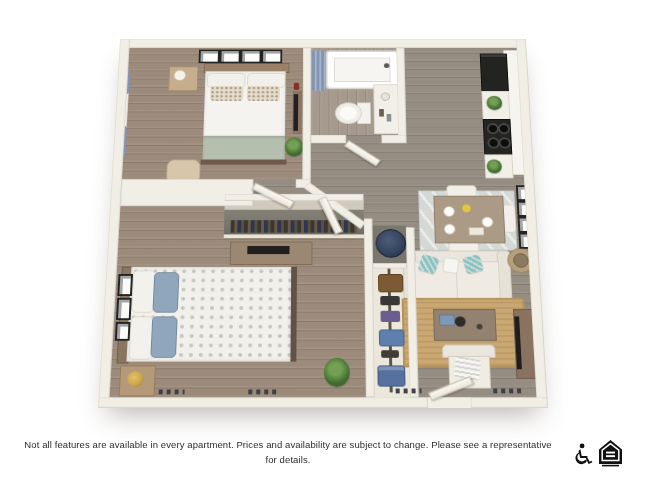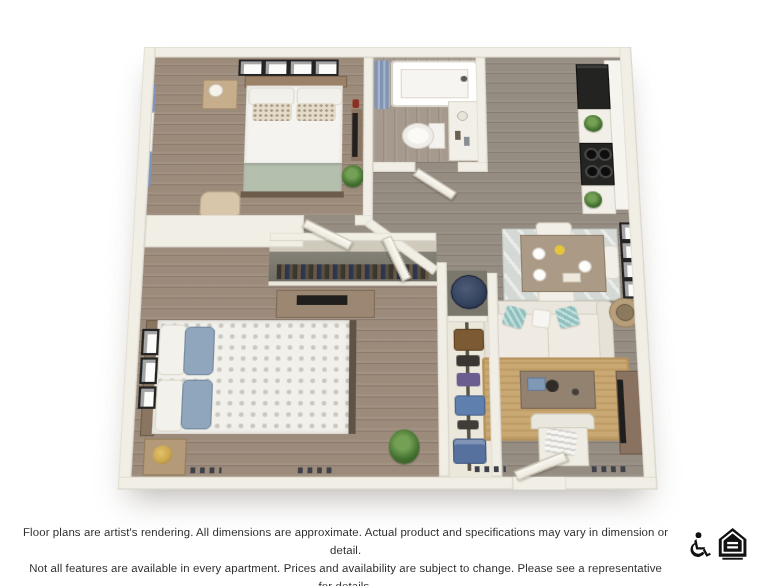--- a/index.html
+++ b/index.html
@@ -192,21 +192,20 @@
   <div class="abs door" style="left:224px;top:186px;width:42px;height:7px;transform:rotate(66deg);transform-origin:0 50%;"></div>
   <div class="abs door" style="left:332px;top:402px;width:44px;height:7px;transform:rotate(-22deg);transform-origin:0 50%;"></div>
 
   <div class="abs dash" style="left:60px;top:399px;width:26px;height:5px;"></div>
   <div class="abs dash" style="left:150px;top:399px;width:30px;height:5px;"></div>
   <div class="abs dash" style="left:298px;top:398px;width:26px;height:5px;"></div>
   <div class="abs dash" style="left:396px;top:398px;width:32px;height:5px;"></div>
 </div>
 
 <div class="disclaimer">
-  <div>Floor plans are artist's rendering. All dimensions are approximate. Actual product and specifications may vary in dimension or detail.</div>
   <div>Not all features are available in every apartment. Prices and availability are subject to change. Please see a representative for details.</div>
 </div>
 
 <div class="icn" style="left:569px;top:442px;width:25px;height:26px;">
   <svg width="25" height="26" viewBox="0 0 26 26">
     <circle cx="13.6" cy="3.6" r="2.5" fill="#111"></circle>
     <path d="M11.8 7l1.4 7h6.2l-1 2h-6.8L9.9 8.6z" fill="#111"></path>
     <path d="M10.6 10.2a6.4 6.4 0 1 0 8.2 8.8l-1.8-1a4.6 4.6 0 1 1-5.6-7z" fill="#111"></path>
     <path d="M18.8 15l2.7 4.9 2-1 .8 1.6-3.8 1.8-3-5.5z" fill="#111"></path>
   </svg>

